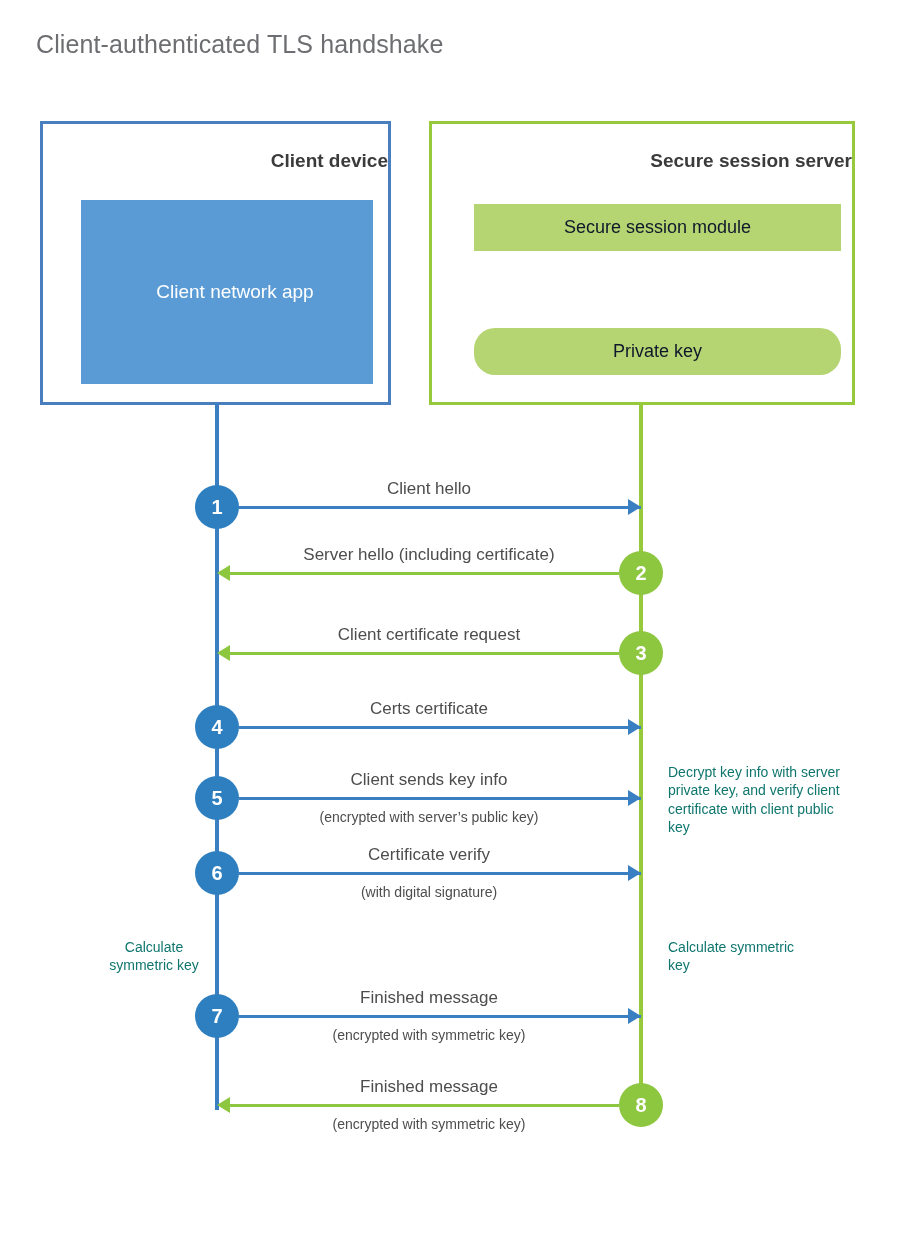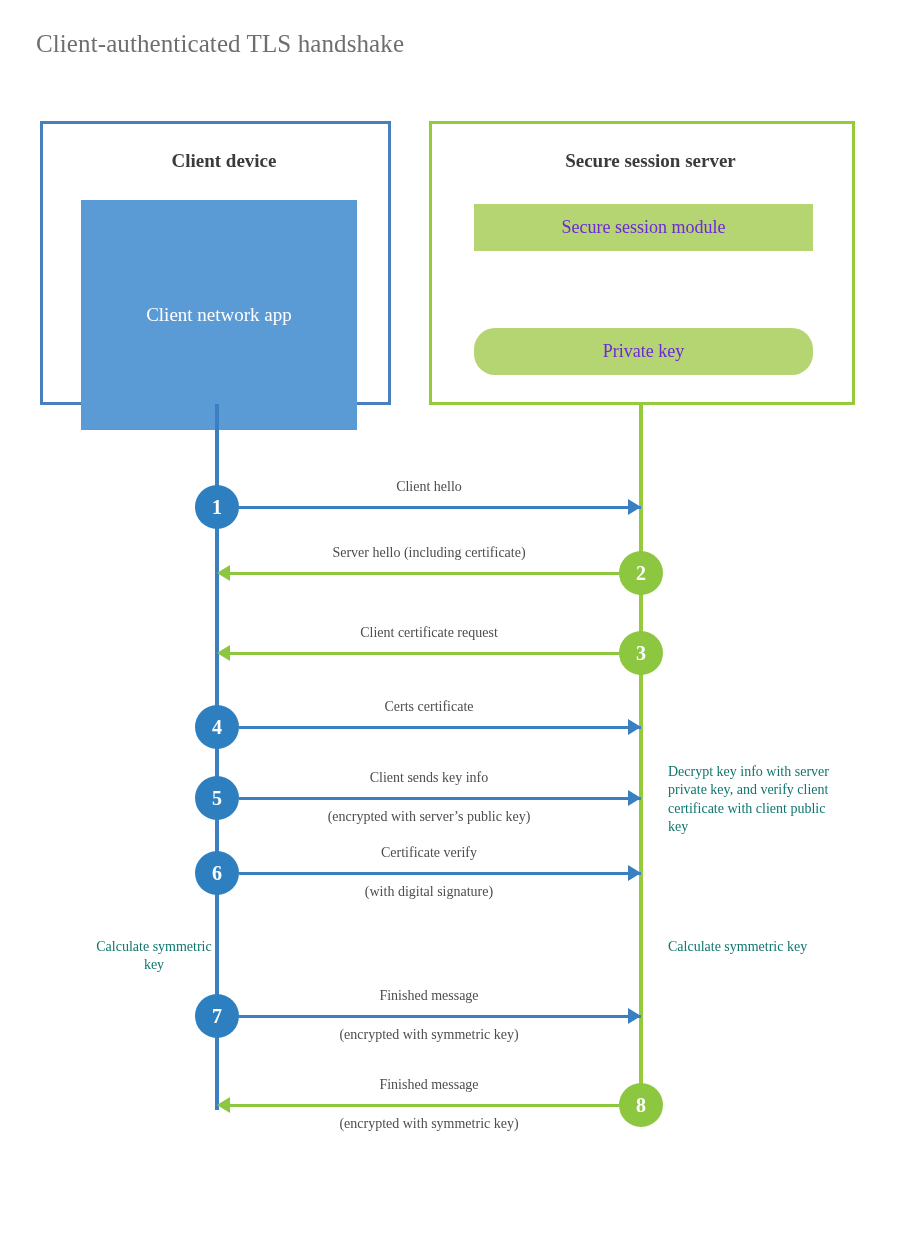--- a/index.html
+++ b/index.html
@@ -12,21 +12,20 @@
     width: 900px;
     height: 1256px;
     position: relative;
     overflow: hidden;
     color: #4a4a4a;
   }
   .stage {
     position: relative;
     width: 900px;
     height: 1256px;
-    font-family: Liberation Serif, serif;
   }
   #page-title {
     position: absolute;
     left: 36px;
     top: 30px;
     font-size: 25px;
     font-weight: 400;
     color: #6d6e71;
     letter-spacing: 0.1px;
     white-space: nowrap;
@@ -51,47 +50,48 @@
     width: 426px;
     height: 284px;
     border: 3px solid #97c93d;
     padding-left: 29px;
   }
   .actor-title {
     position: absolute;
     left: 17px;
     right: 0;
     top: 26px;
-    text-align: center;
+    text-align: right;
     font-size: 19px;
     font-weight: bold;
     color: #3b3b3b;
   }
   #client-app {
     position: absolute;
     left: 38px;
     top: 76px;
     width: 276px;
-    height: 230px;
+    height: 184px;
     background: #5b9bd5;
     color: #ffffff;
     font-size: 19px;
     display: flex;
     align-items: center;
     justify-content: center;
     text-align: center;
     line-height: 1.35;
+    padding-left: 16px;
   }
   .server-bar {
     position: absolute;
     left: 42px;
-    width: 339px;
+    width: 367px;
     height: 47px;
     background: #b5d572;
-    color: #6d28d9;
+    color: #0f172a;
     font-size: 18px;
     display: flex;
     align-items: center;
     justify-content: center;
     text-align: center;
   }
   #server-bar-0 { top: 80px; }
   #server-bar-1 { top: 143px; }
   #server-bar-2 { top: 204px; border-radius: 21px; }
 
@@ -142,21 +142,21 @@
     height: 0;
     border-top: 8px solid transparent;
     border-bottom: 8px solid transparent;
   }
   .arrow-head.right.blue { border-left: 13px solid #3a7fc1; }
   .arrow-head.left.green  { border-right: 13px solid #8dc63f; }
 
   .msg-label {
     position: absolute;
     text-align: center;
-    font-size: 14px;
+    font-size: 17px;
     color: #4d4d4d;
     white-space: nowrap;
   }
   .msg-sub {
     position: absolute;
     text-align: center;
     font-size: 14px;
     color: #4d4d4d;
     white-space: nowrap;
   }

